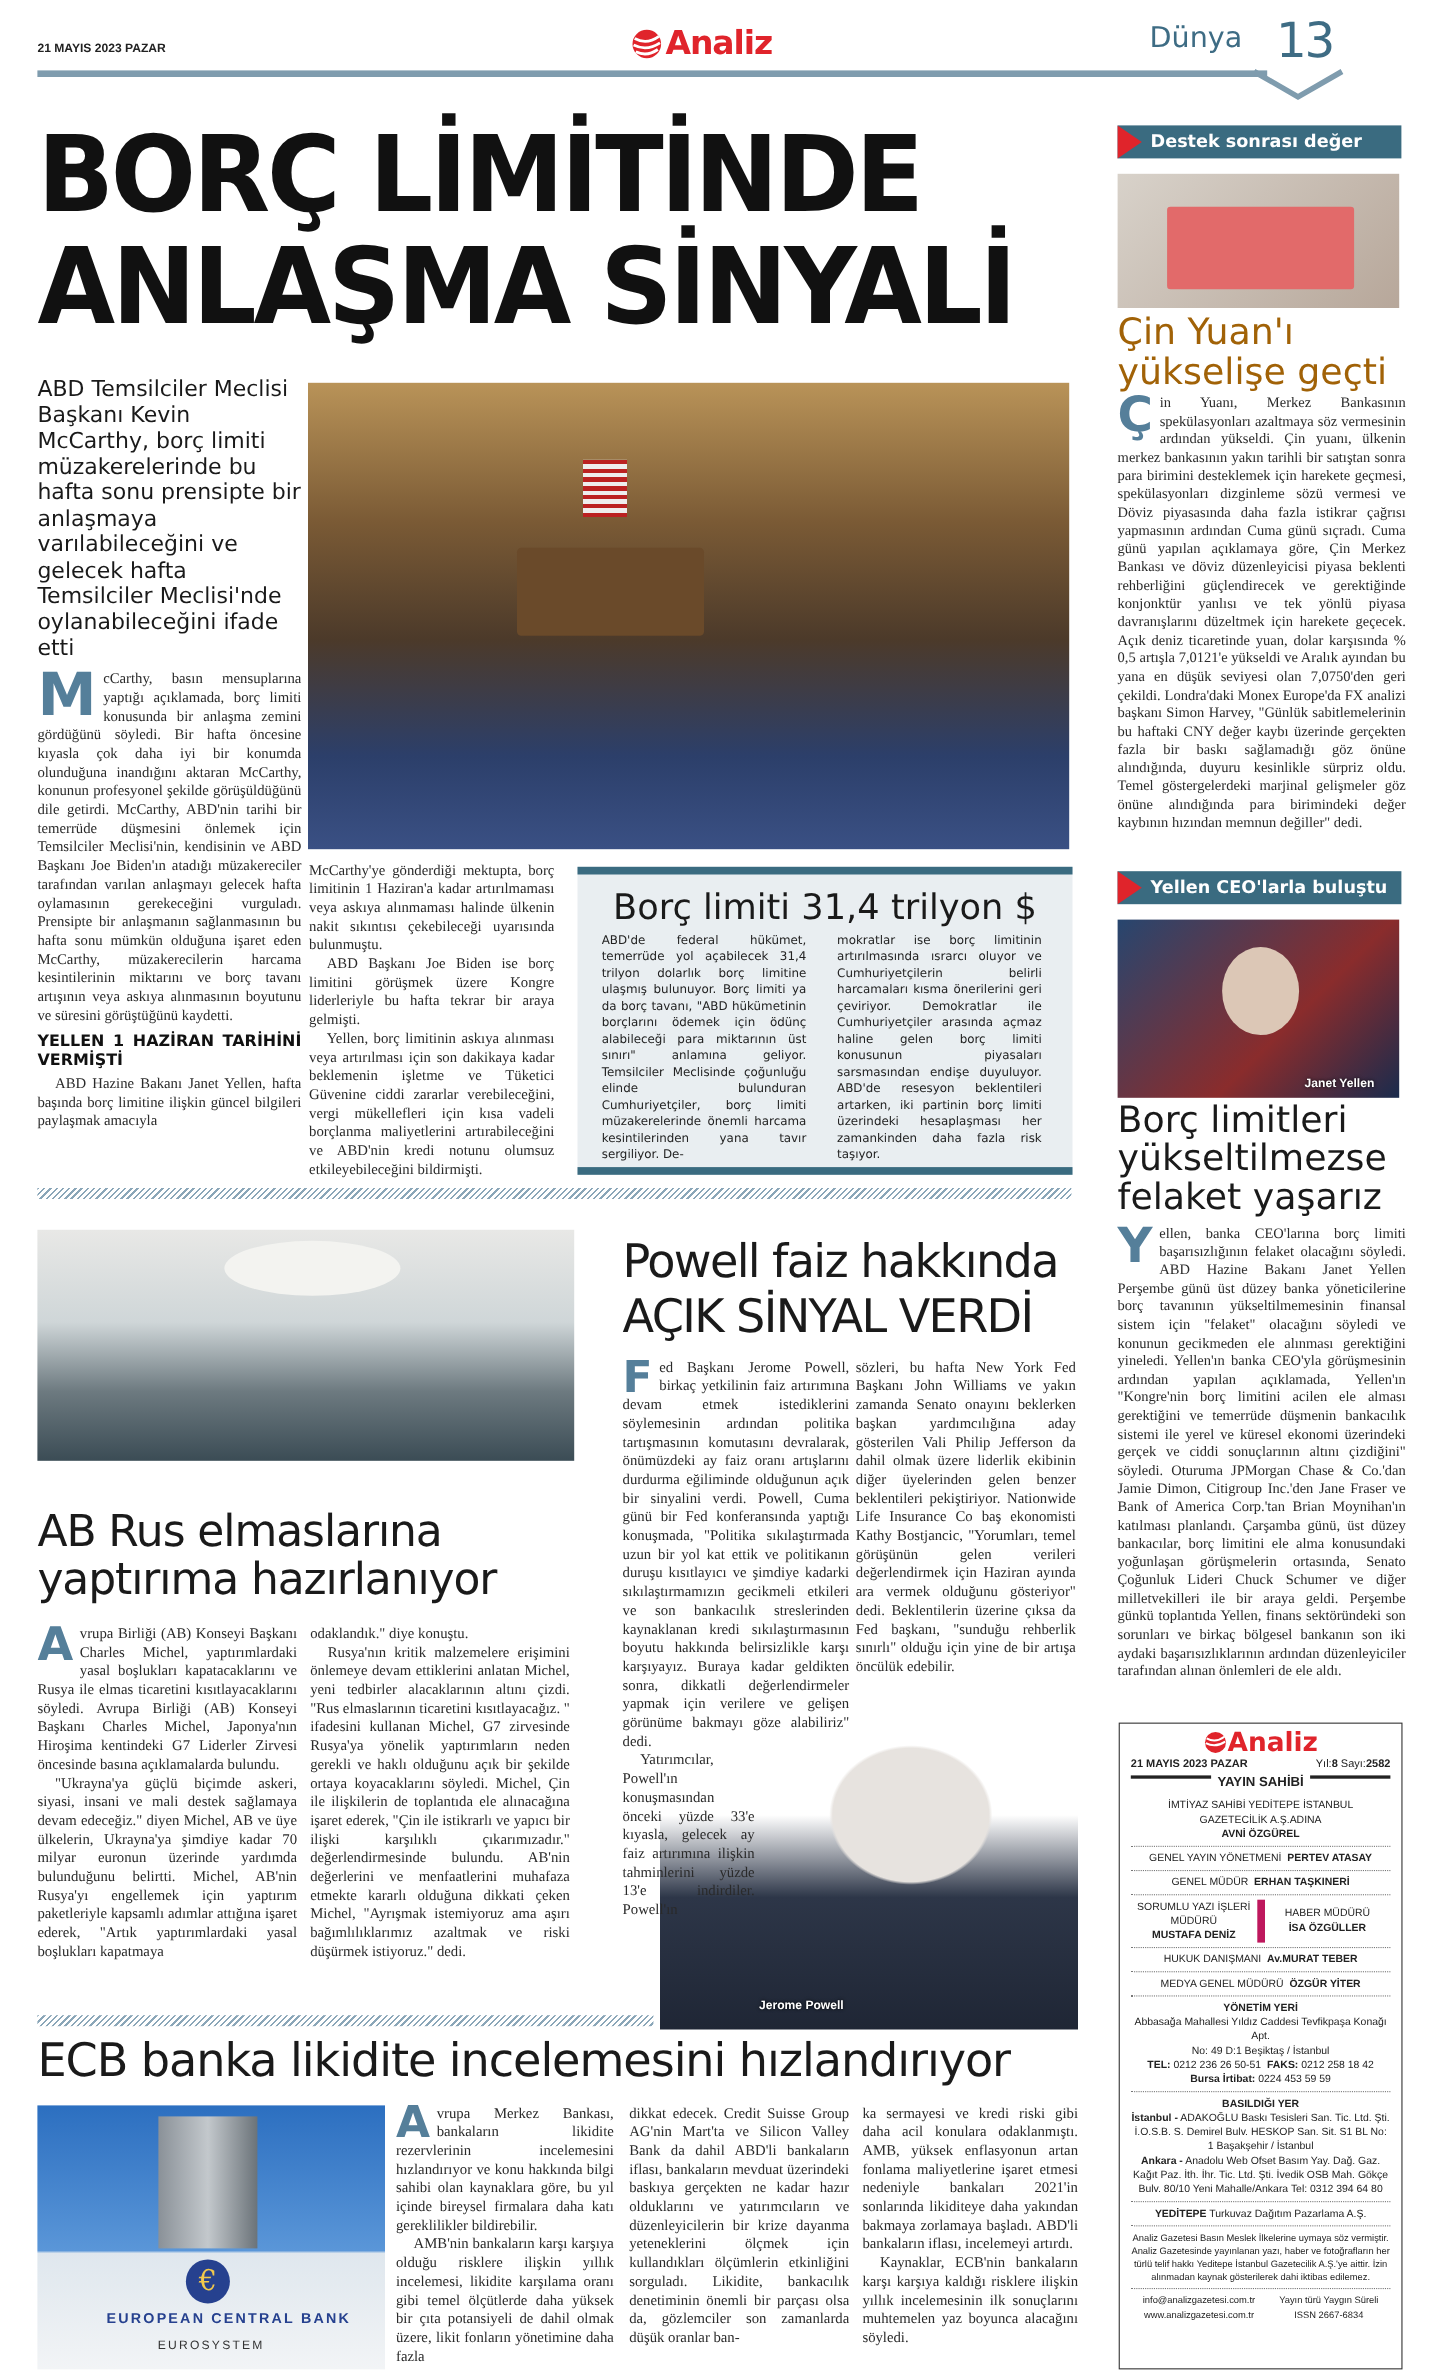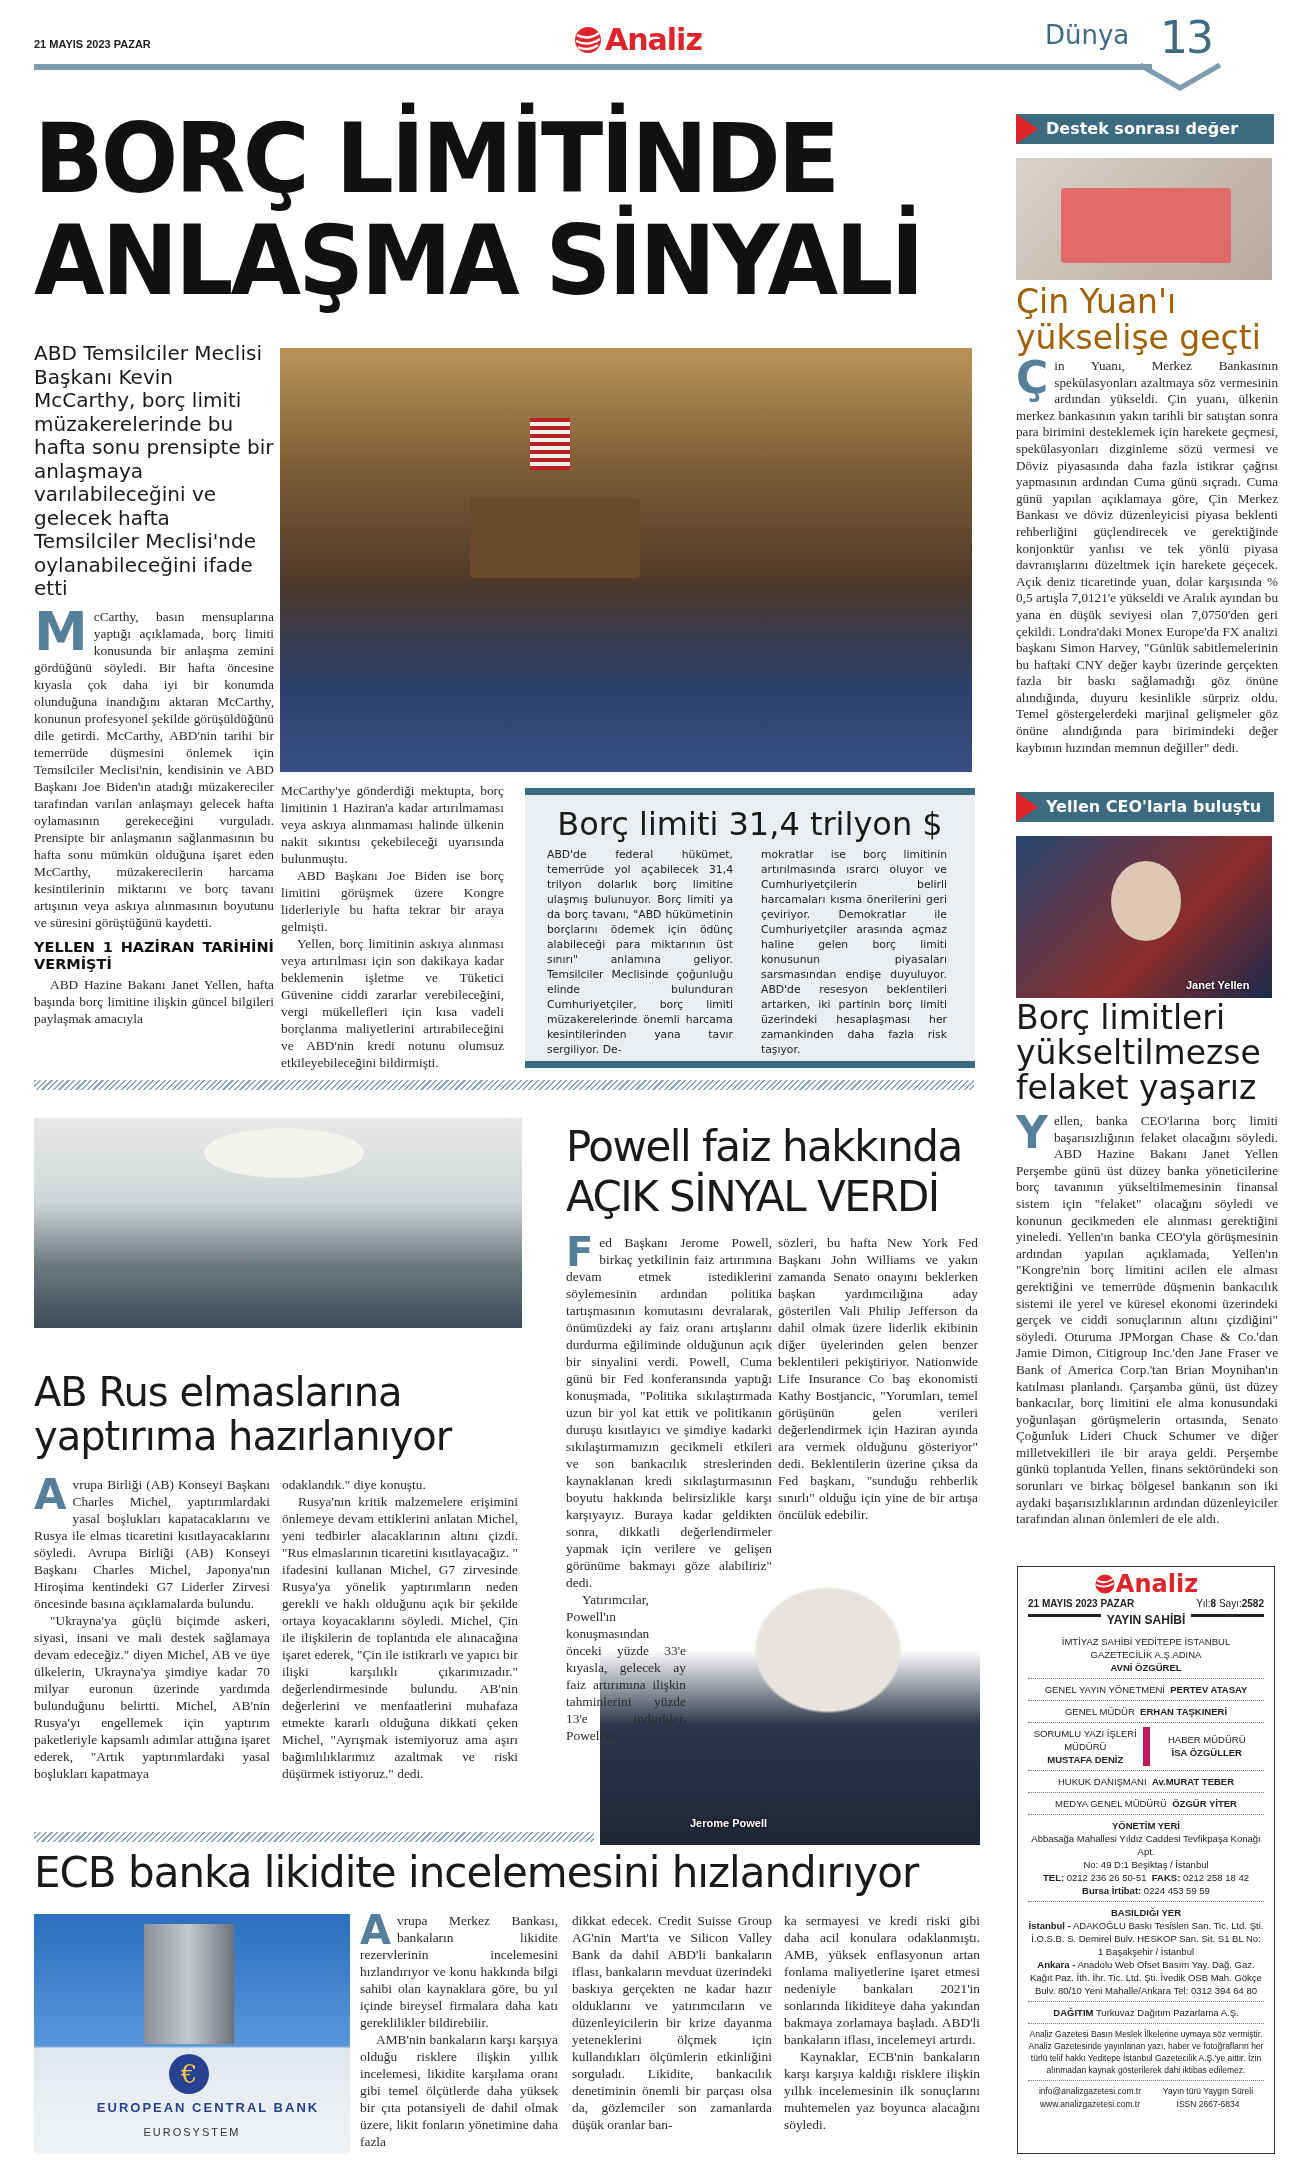--- a/index.html
+++ b/index.html
@@ -120,21 +120,21 @@
     <div>Abbasağa Mahallesi Yıldız Caddesi Tevfikpaşa Konağı Apt.</div>
     <div>No: 49 D:1 Beşiktaş / İstanbul</div>
     <div><b>TEL:</b> <span>0212 236 26 50-51</span> &nbsp;<b>FAKS:</b> <span>0212 258 18 42</span></div>
     <div><b>Bursa İrtibat:</b> <span>0224 453 59 59</span></div>
   </div>
   <div class="row">
     <b>BASILDIĞI YER</b>
     <div><b>İstanbul -</b> <span>ADAKOĞLU Baskı Tesisleri San. Tic. Ltd. Şti. İ.O.S.B. S. Demirel Bulv. HESKOP San. Sit. S1 BL No: 1 Başakşehir / İstanbul</span></div>
     <div><b>Ankara -</b> <span>Anadolu Web Ofset Basım Yay. Dağ. Gaz. Kağıt Paz. İth. İhr. Tic. Ltd. Şti. İvedik OSB Mah. Gökçe Bulv. 80/10 Yeni Mahalle/Ankara Tel: 0312 394 64 80</span></div>
   </div>
-  <div class="row"><b>DAĞITIM</b> <span>Turkuvaz Dağıtım Pazarlama A.Ş.</span></div>
+  <div class="row"><b>YEDİTEPE</b> <span>Turkuvaz Dağıtım Pazarlama A.Ş.</span></div>
   <div class="row" style="font-size:8.5px;line-height:12px">Analiz Gazetesi Basın Meslek İlkelerine uymaya söz vermiştir. Analiz Gazetesinde yayınlanan yazı, haber ve fotoğrafların her türlü telif hakkı Yeditepe İstanbul Gazetecilik A.Ş.'ye aittir. İzin alınmadan kaynak gösterilerek dahi iktibas edilemez.</div>
   <div style="display:flex;justify-content:space-around;font-size:8.5px;padding-top:4px">
     <div>
         <div>info@analizgazetesi.com.tr</div>
         <div>www.analizgazetesi.com.tr</div>
       </div>
     <div>
         <div>Yayın türü Yaygın Süreli</div>
         <div>ISSN 2667-6834</div>
       </div>

